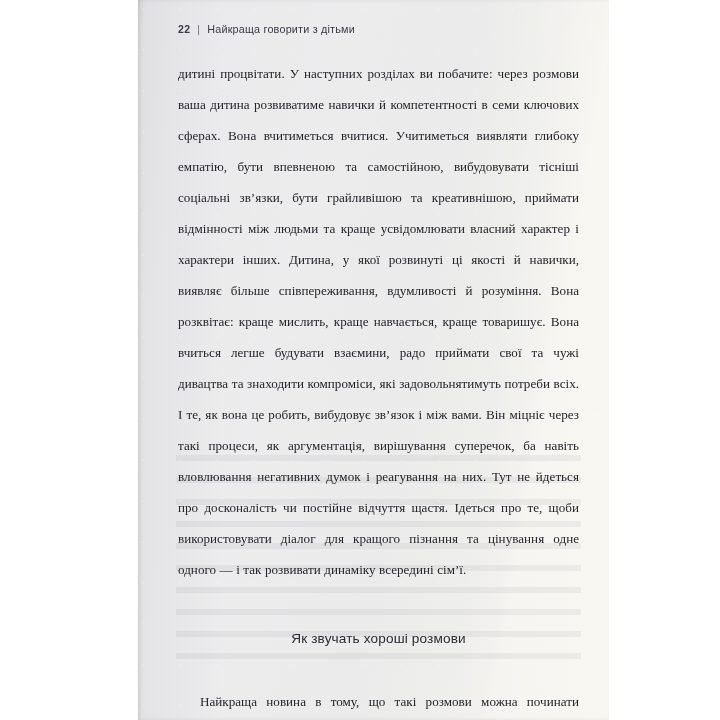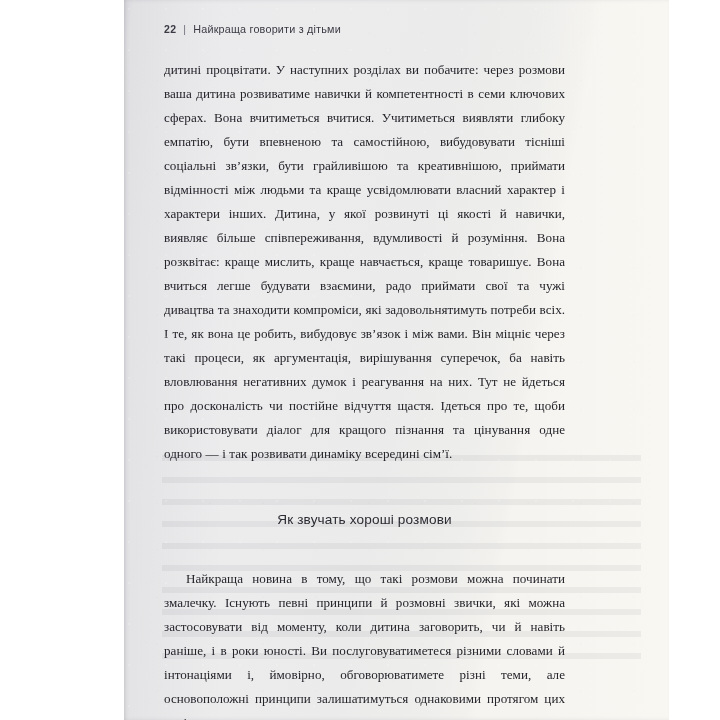--- a/index.html
+++ b/index.html
@@ -18,23 +18,23 @@
     position: relative;
     width: 720px;
     height: 720px;
     background: #ffffff;
     overflow: hidden;
   }
 
   
   #book-page {
     position: absolute;
-    left: 124px;
+    left: 138px;
     top: 0;
-    width: 545px;
+    width: 471px;
     height: 720px;
     background:
       linear-gradient(100deg,
         #dedee2 0px,
         #e7e7e9 10px,
         #eaeaec 60px,
         #ececed 200px,
         #ebebeb 330px,
         #eeeeec 420px,
         #f2f1ee 460px,
@@ -114,21 +114,21 @@
     left: 40px;
     top: 58px;
     width: 401px;
   }
 
   p.body-par {
     margin: 0;
     color: #24242b;
     font-family: "Liberation Serif", serif;
     font-size: 13.1px;
-    line-height: 24px;
+    line-height: 31px;
     text-align: justify;
     text-justify: inter-word;
     hyphens: manual;
     -webkit-hyphens: manual;
     letter-spacing: 0.02px;
     word-spacing: 0.2px;
   }
   p.body-par.indent-first {
     text-indent: 22px;
   }

